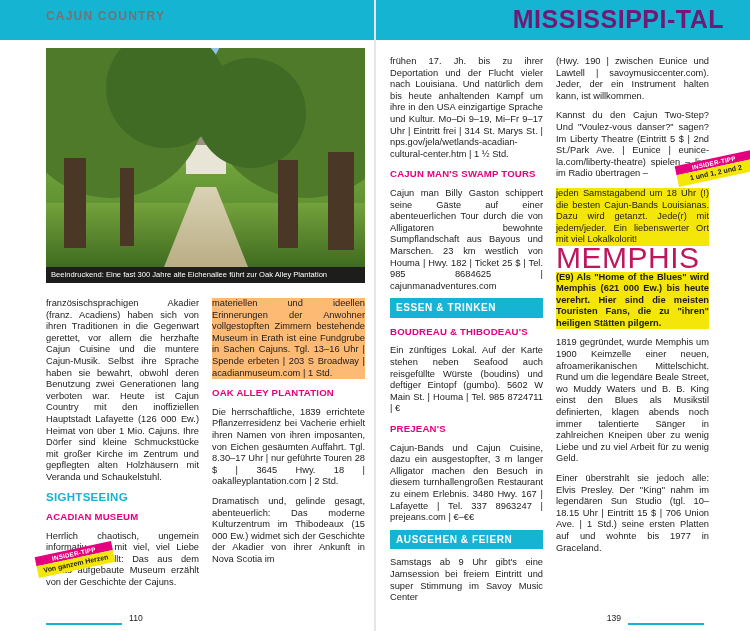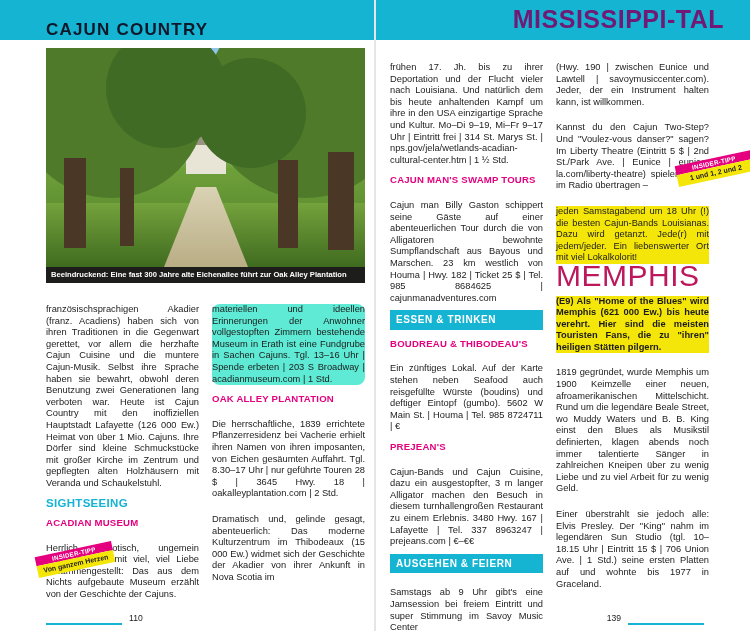--- a/index.html
+++ b/index.html
@@ -18,50 +18,49 @@
   
   .hdr-left {
     position:absolute; left:0; top:0; width:375px; height:40px;
     background:#14b4d2;
   }
   .hdr-right {
     position:absolute; left:375px; top:0; width:375px; height:40px;
     background:#14b4d2;
   }
   .hdr-left-text {
-    position:absolute; left:46px; top:20px;
-    color:#0f172a; font-size:17px; font-weight:bold; letter-spacing:1.2px;
+    position:absolute; left:46px; top:9px;
+    color:#737373; font-size:12px; font-weight:bold; letter-spacing:1.2px;
   }
   .hdr-right-text {
     position:absolute; right:26px; top:5px;
     color:#701a75; font-size:25px; font-weight:bold; letter-spacing:0.5px;
   }
   
   .col {
     position:absolute;
     font-size:9.3px; line-height:11.6px; color:#1b1b1b;
     text-align:justify;
   }
-  .col p { margin:14px 0 6px 0; }
+  .col p { margin:8px 0 6px 0; }
   .c1 { left:46px;  top:48px; width:153px; }
   .c2 { left:212px; top:48px; width:153px; }
   .c3 { left:390px; top:48px; width:153px; }
   .c4 { left:556px; top:48px; width:153px; }
 
   
   .photo {
     position:absolute; left:46px; top:48px; width:319px; height:219px;
     overflow:hidden;
     background:linear-gradient(#8fc4e8,#bfe0f2 35%,#6ea03a 55%,#4c7a26 100%);
   }
   .photo-caption {
     position:absolute; left:46px; top:267px; width:319px; height:16px;
     background:#1d1d1b; color:#ffffff; font-size:7.6px;
     padding:3px 5px 0 5px;
-    font-weight:bold;
   }
   
   .trunk { position:absolute; background:#4a3725; }
   .canopy { position:absolute; border-radius:50%; background:#4f7a2a; }
   .grass { position:absolute; left:0; bottom:0; width:100%; height:64px;
            background:linear-gradient(#74a23c,#3f6b1f); }
   .path { position:absolute; left:118px; bottom:0; width:84px; height:80px;
           background:linear-gradient(#d9d2b4,#b9ad84); clip-path:polygon(38% 0,62% 0,100% 100%,0 100%); }
   .house { position:absolute; left:140px; top:96px; width:40px; height:30px;
            background:#e8e4d6; }
@@ -80,21 +79,21 @@
   h2.big {
     font-size:30px; color:#be185d; font-weight:normal;
     margin:6px 0 6px 0; letter-spacing:0.5px;
   }
   .bar {
     display:block; background:#14b4d2; color:#ffffff;
     font-size:10px; font-weight:bold; letter-spacing:0.6px;
     padding:4px 6px; margin:2px 0 6px 0;
   }
   .hl-yellow { background:#f5e60a; }
-  .hl-green  { background:#5eead4;border-radius:8px; }
+  .hl-green  { background:#fdba74; }
   .bold { font-weight:bold; }
   
   .insider {
     position:absolute; width:78px; text-align:center;
     transform:rotate(-12deg);
     font-size:6.2px; font-weight:bold; color:#ffffff;
   }
   .insider .tag {
     background:#e4007f; padding:1px 0; letter-spacing:0.3px;
   }

